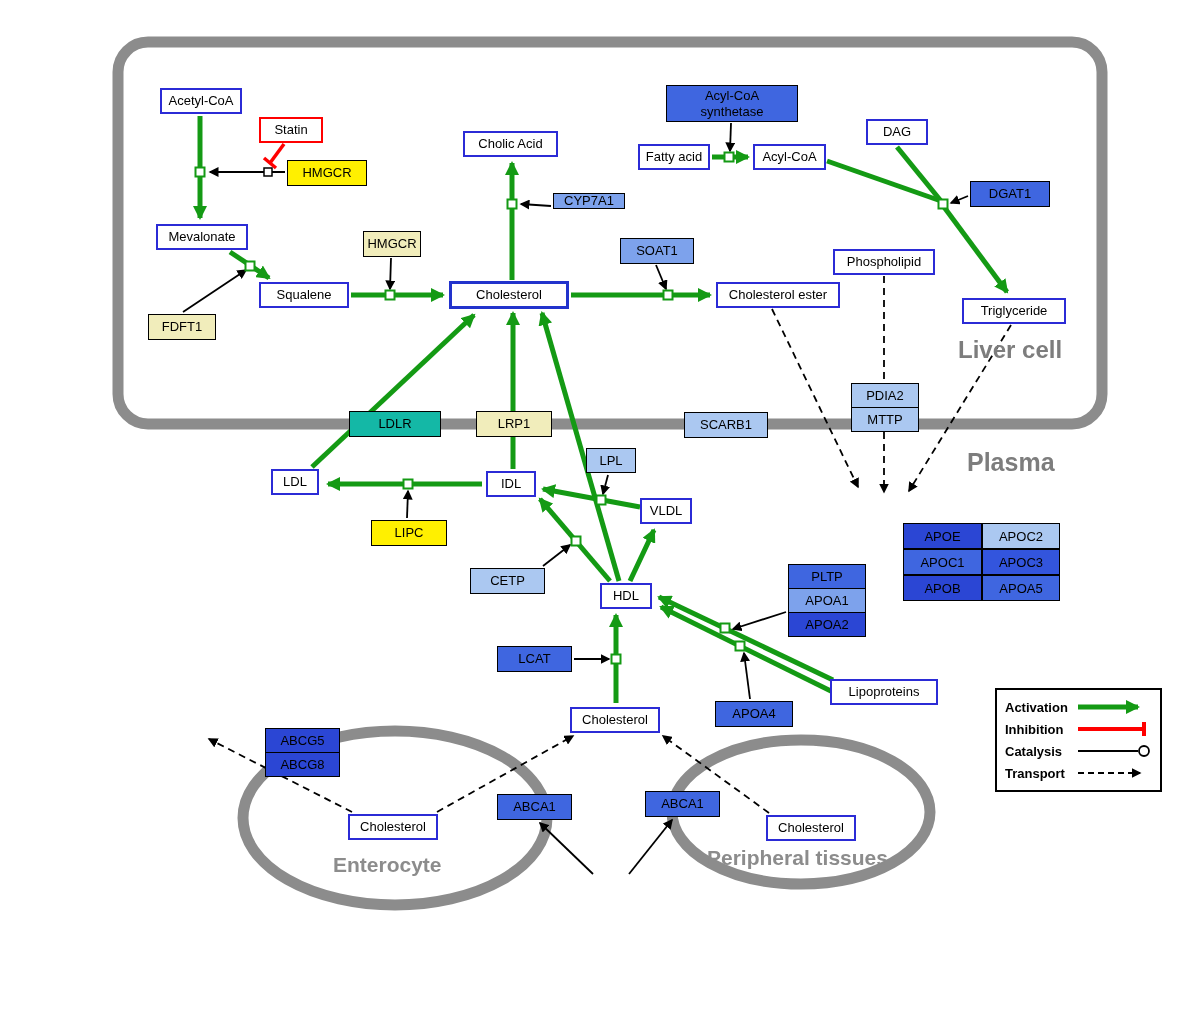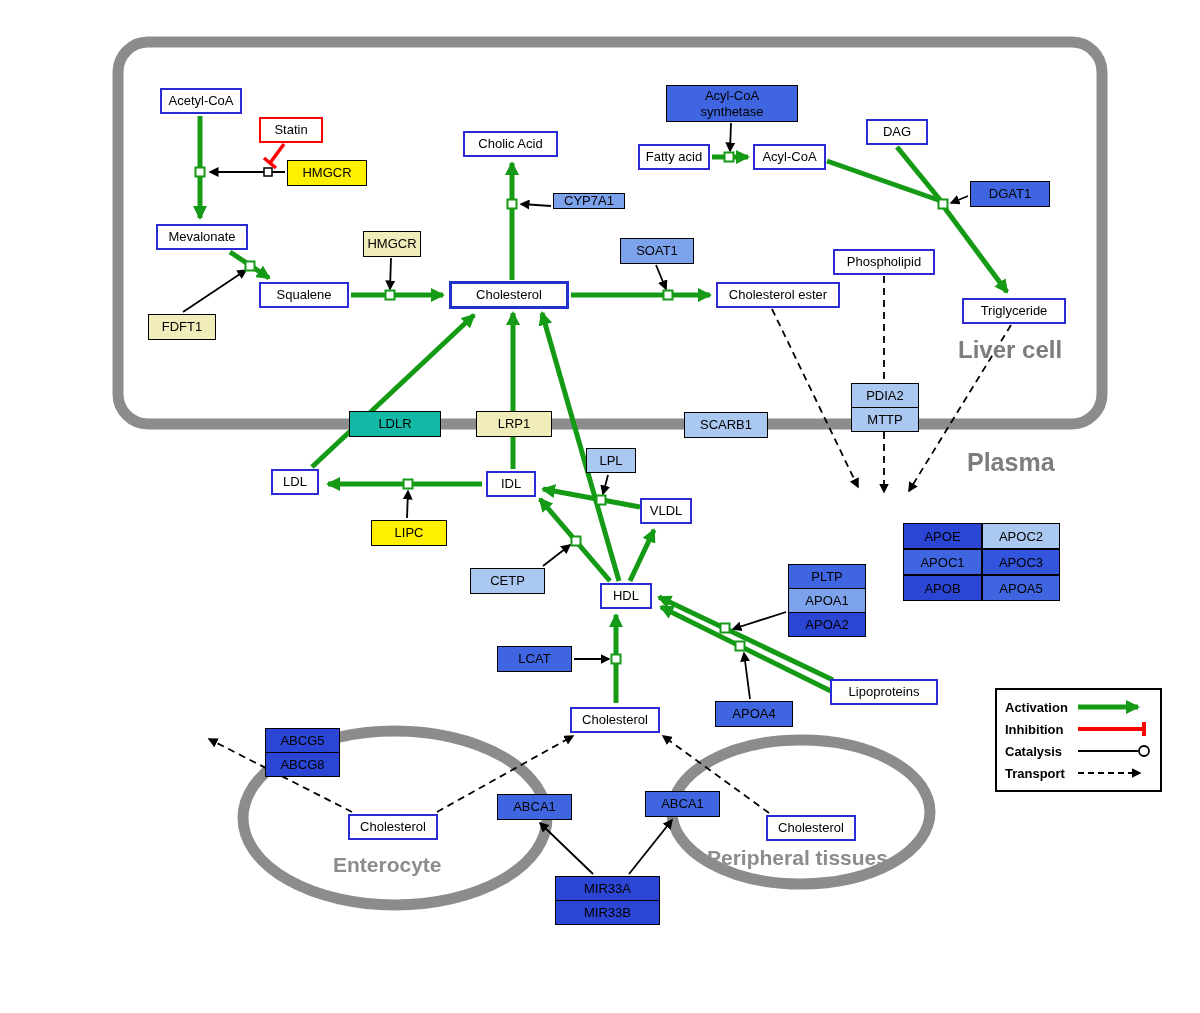--- a/index.html
+++ b/index.html
@@ -211,24 +211,20 @@
   <div class="stack" style="left:265px;top:728px">
     <div class="cell blue-dark" style="width:75px;height:25px">ABCG5</div>
     <div class="cell blue-dark" style="width:75px;height:25px">ABCG8</div>
   </div>
 
   <div class="node met" style="left:348px;top:814px;width:90px;height:26px">Cholesterol</div>
   <div class="node gene blue-medium" style="left:497px;top:794px;width:75px;height:26px">ABCA1</div>
   <div class="node gene blue-medium" style="left:645px;top:791px;width:75px;height:26px">ABCA1</div>
   <div class="node met" style="left:766px;top:815px;width:90px;height:26px">Cholesterol</div>
 
-  <div class="stack" style="left:555px;top:876px">
-    <div class="cell blue-dark" style="width:105px;height:25px">MIR33A</div>
-    <div class="cell blue-dark" style="width:105px;height:25px">MIR33B</div>
-  </div>
 
   <div class="compartment-label" style="left:958px;top:336px;font-size:24px">Liver cell</div>
   <div class="compartment-label" style="left:967px;top:448px;font-size:25px">Plasma</div>
   <div class="compartment-label" style="left:333px;top:853px;font-size:21px;color:#8c8c8c">Enterocyte</div>
   <div class="compartment-label" style="left:707px;top:846px;font-size:21px;color:#8c8c8c">Peripheral tissues</div>
 
   <div class="legend">
     <div class="legend-row">
       <span class="lab">Activation</span>
       <svg width="76" height="16">

